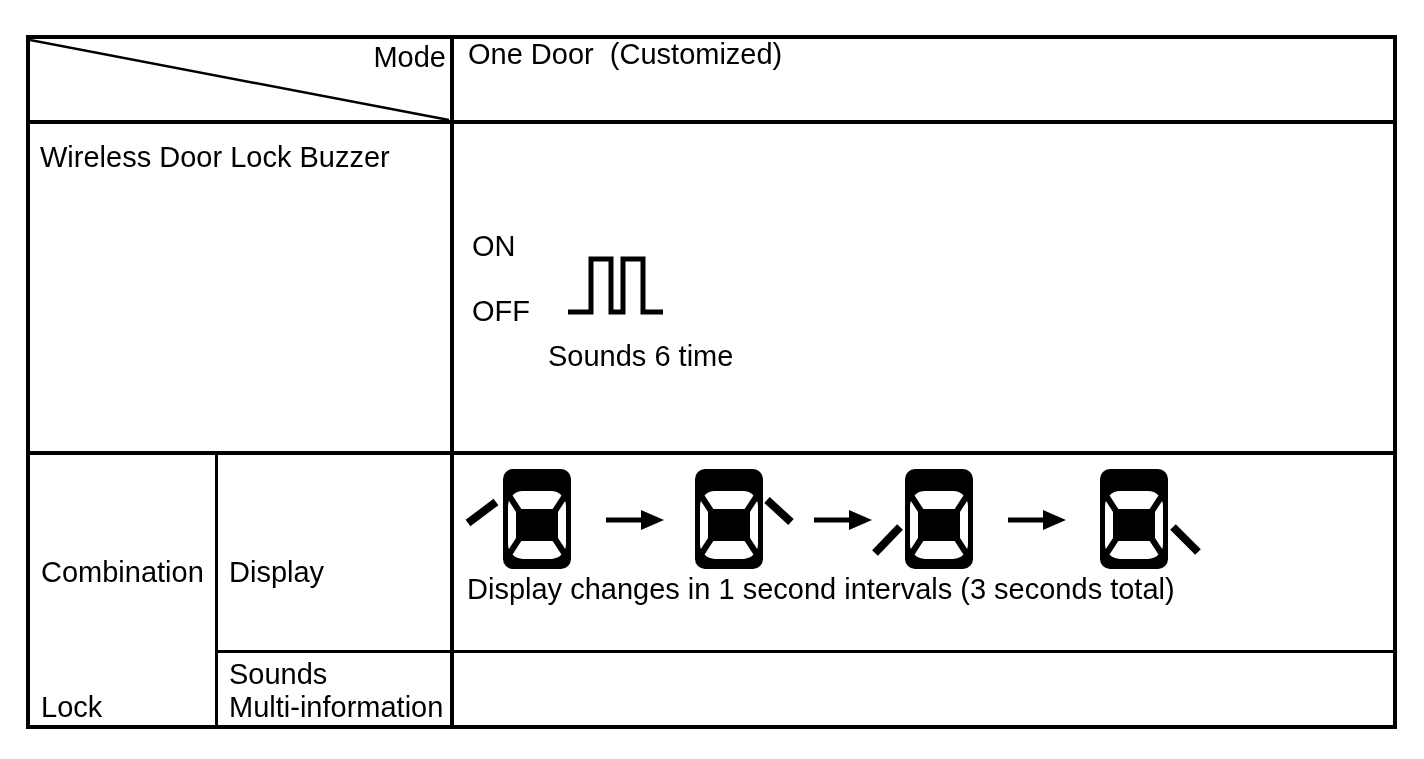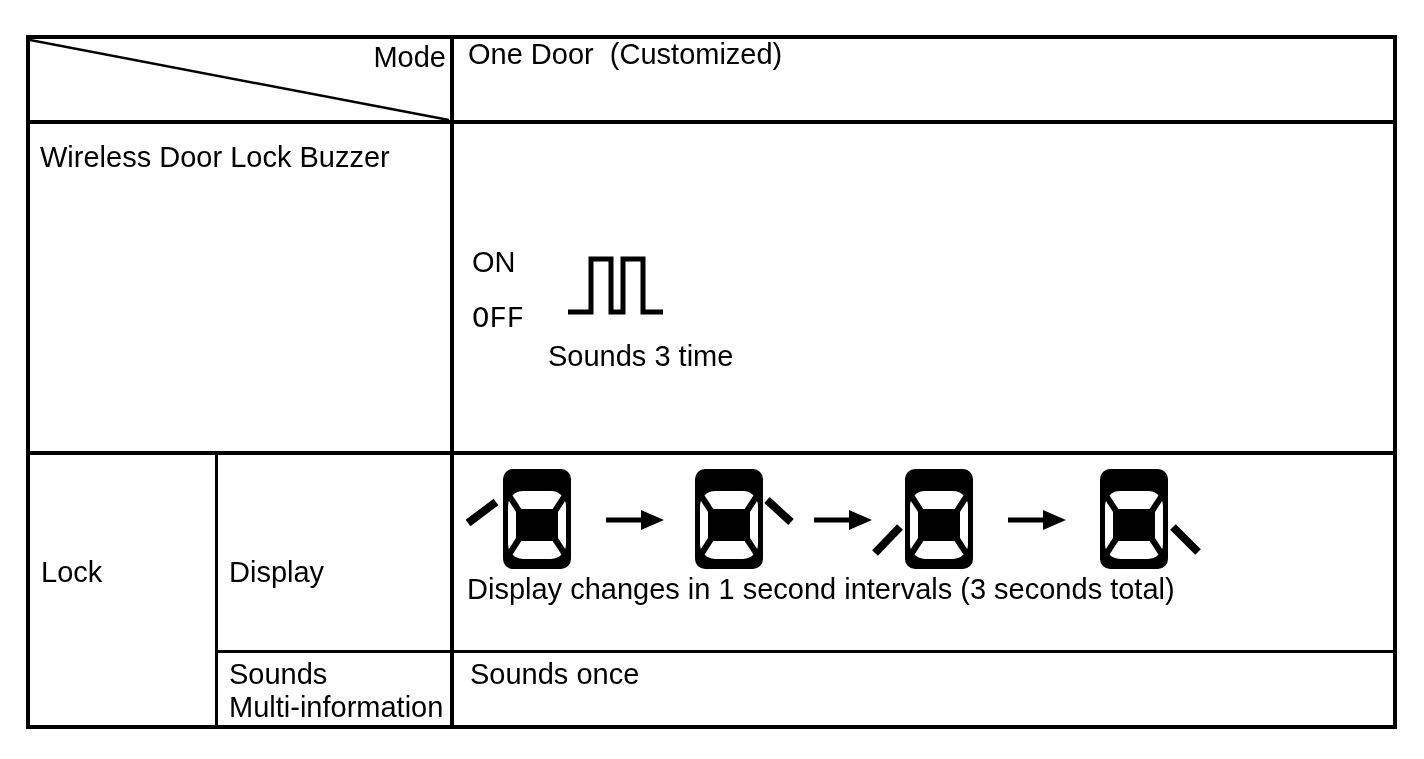--- a/index.html
+++ b/index.html
@@ -33,30 +33,31 @@
 
   <svg style="left:30px;top:39px;" width="420" height="83" viewBox="0 0 420 83">
     <line x1="0" y1="1" x2="419" y2="81" stroke="#000" stroke-width="2.5"></line>
   </svg>
 
   <div class="txt right" style="left:246px;top:43px;width:200px;">Mode</div>
   <div class="txt" style="left:468px;top:40px;">One Door  (Customized)</div>
 
   <div class="txt" style="left:40px;top:143px;">Wireless Door Lock Buzzer</div>
 
-  <div class="txt" style="left:472px;top:248px;">ON</div>
-  <div class="txt" style="left:472px;top:305px;font-family:Liberation Mono, monospace;">OFF</div>
+  <div class="txt" style="left:472px;top:232px;">ON</div>
+  <div class="txt" style="left:472px;top:297px;">OFF</div>
 
   <svg style="left:566px;top:254px;" width="100" height="64" viewBox="0 0 100 64">
     <path d="M2 58 H25 V5 H45 V58 H57 V5 H77 V58 H97" fill="none" stroke="#000" stroke-width="5"></path>
   </svg>
 
-  <div class="txt" style="left:548px;top:342px;">Sounds 3 time</div>
+  <div class="txt" style="left:548px;top:342px;">Sounds 6 time</div>
 
   <div class="two-line" style="left:41px;top:460px;">
+    <div>Combination</div>
     <div>Lock</div>
   </div>
 
   <div class="two-line" style="left:229px;top:460px;">
     <div>Display</div>
     <div>Multi-information</div>
   </div>
 
   <svg style="left:460px;top:465px;" width="760" height="106" viewBox="0 0 760 106">
     <defs>
@@ -92,15 +93,14 @@
 
     <use href="#arrow" x="547" y="43" width="60" height="24"></use>
 
     <use href="#car" x="640" y="4" width="68" height="100"></use>
     <line x1="713" y1="62" x2="738" y2="87" stroke="#000" stroke-width="8"></line>
   </svg>
 
   <div class="txt" style="left:467px;top:575px;">Display changes in 1 second intervals (3 seconds total)</div>
 
   <div class="txt" style="left:229px;top:660px;">Sounds</div>
-  <div class="txt" style="left:470px;top:660px;">Sounds once</div>
 
 </div>
 
 </body></html>

